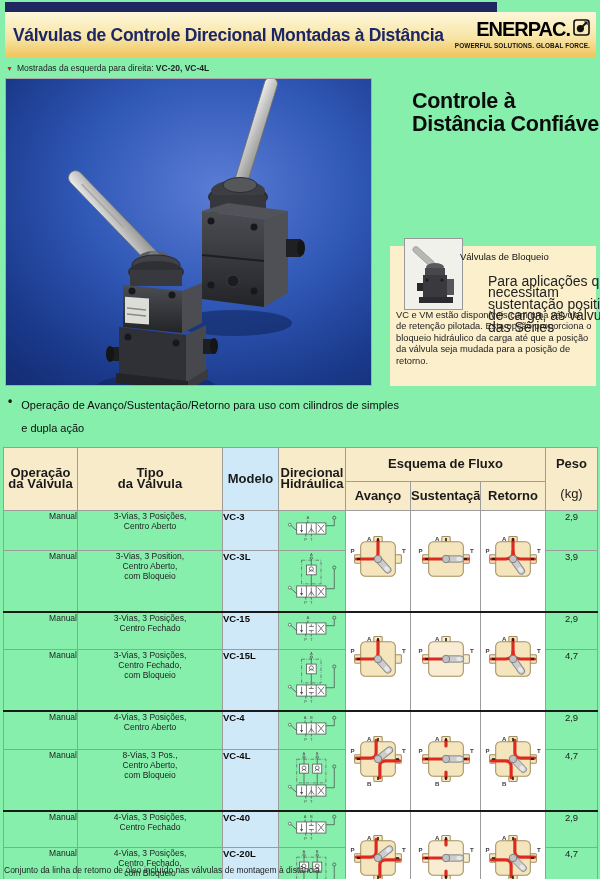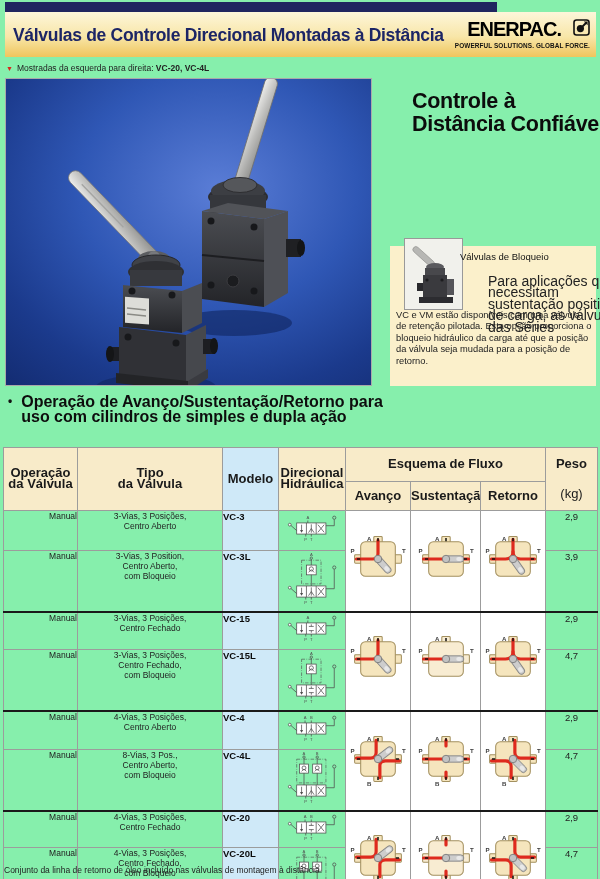--- a/index.html
+++ b/index.html
@@ -6,21 +6,21 @@
   .page{position:relative;width:600px;height:879px;background:#86efac;overflow:hidden;
         font-family:"Liberation Sans","DejaVu Sans",sans-serif;color:#111;padding-left:23px;}
 
   
   .topbar{position:absolute;left:5px;top:2px;width:492px;height:10px;background:#20265f;}
   .band{position:absolute;left:5px;top:12px;width:591px;height:45px;
         background:linear-gradient(#fdf6da 0%,#f8e6a8 55%,#efc55d 100%);}
   .band-title{position:absolute;left:8px;top:13px;margin:0;font-size:17.5px;font-weight:bold;
         letter-spacing:-0.3px;color:#1c2566;}
   .logo{position:absolute;right:6px;top:6px;width:138px;}
-  .logo-row{display:flex;align-items:center;justify-content:flex-end;gap:12px;}
+  .logo-row{display:flex;align-items:center;justify-content:flex-end;gap:3px;}
   .logo-name{font-size:20px;font-weight:bold;letter-spacing:-1px;color:#000;}
   .logo-tag{font-size:6.4px;font-weight:bold;color:#111;text-align:right;margin-top:1px;letter-spacing:0.1px;}
 
   
   .caption{position:absolute;left:6px;top:63px;font-size:8.5px;color:#222;}
   .caption .tri{color:#d8251c;font-size:7px;margin-right:4px;}
   .caption b{font-weight:bold;}
 
   
   .photo{position:absolute;left:5px;top:78px;width:367px;height:308px;border:1px solid #a9a9a9;box-sizing:border-box;}
@@ -32,21 +32,21 @@
   .info-box{position:absolute;left:390px;top:246px;width:206px;height:140px;background:#fbf0cb;}
   .info-thumb{position:absolute;left:404px;top:238px;width:57px;height:70px;border:1px solid #999;
         background:#f4f4f1;box-sizing:content-box;}
   .info-title{position:absolute;left:460px;top:251px;font-size:9.5px;font-weight:normal;color:#111;}
   .info-wrap{position:absolute;left:488px;top:264px;width:132px;font-size:14px;line-height:11.4px;color:#222;margin-top:12px;}
   .info-rest{position:absolute;left:396px;top:310px;width:196px;font-size:9.3px;line-height:11.4px;color:#222;}
 
   
   .bullet{position:absolute;left:8px;top:394px;width:400px;display:flex;gap:9px;}
   .bullet .dot{font-size:12px;font-weight:bold;line-height:14.5px;}
-  .bullet .txt{font-size:16px;font-weight:bold;line-height:15px;color:#0d0d0d;}
+  .bullet .txt{font-size:11px;font-weight:normal;line-height:23px;color:#0d0d0d;}
 
   
   .tbl-wrap{position:absolute;left:3px;top:447px;width:594px;}
   table.catalog{border-collapse:collapse;table-layout:fixed;width:594px;border:1.4px solid #6f6f6f;}
   table.catalog th,table.catalog td{border:1px solid #9c9c9c;padding:0;overflow:hidden;}
   thead th{background:#f8ebc9;font-size:13px;font-weight:bold;color:#1a1a1a;white-space:pre-line;line-height:10.5px;}
   th.model-col,td.c-model{background:#cfe9f8;}
   tr.hdr-top{height:24px;}  tr.hdr-sub{height:20px;}
   th.peso-cell div.unit{font-weight:normal;margin-top:9px;}
   td.c-op{font-size:8.5px;text-align:right;vertical-align:top;padding-top:7px;color:#222;}
@@ -713,21 +713,21 @@
                   <text x="37" y="76" text-anchor="middle">P</text>
                   <text x="45" y="76" text-anchor="middle">T</text>
                 </g>
               </svg></td>
             <td class="c-weight">4,7</td>
           </tr>
           <tr class="group-start" style="height: 30px;">
             <td class="c-op">Manual</td>
             <td class="c-type">4-Vias, 3 Posições,
 Centro Fechado</td>
-            <td class="c-model">VC-20</td>
+            <td class="c-model">VC-40</td>
             <td class="c-sym"><svg width="64" height="31" viewBox="0 0 92 44">
                 <g stroke="#4f4f4f" stroke-width="1.1" fill="none">
                   <rect x="24" y="14" width="42" height="16" fill="#fff"></rect>
                   <path d="M38,14 V30 M52,14 V30"></path>
                   <path d="M31,16.5 V24.5"></path>
                   <polygon points="28.8,24 33.2,24 31,28" fill="#4f4f4f" stroke="none"></polygon>
                   <path d="M45,16 V19 M41.5,19 H48.5 M45,28 V25 M41.5,25 H48.5"></path>
                   <path d="M54.5,16.5 L63.5,27.5 M63.5,16.5 L54.5,27.5"></path>
                   <path d="M24,25 L15,17"></path>
                   <circle cx="14" cy="16.5" r="2" fill="#fff"></circle>

